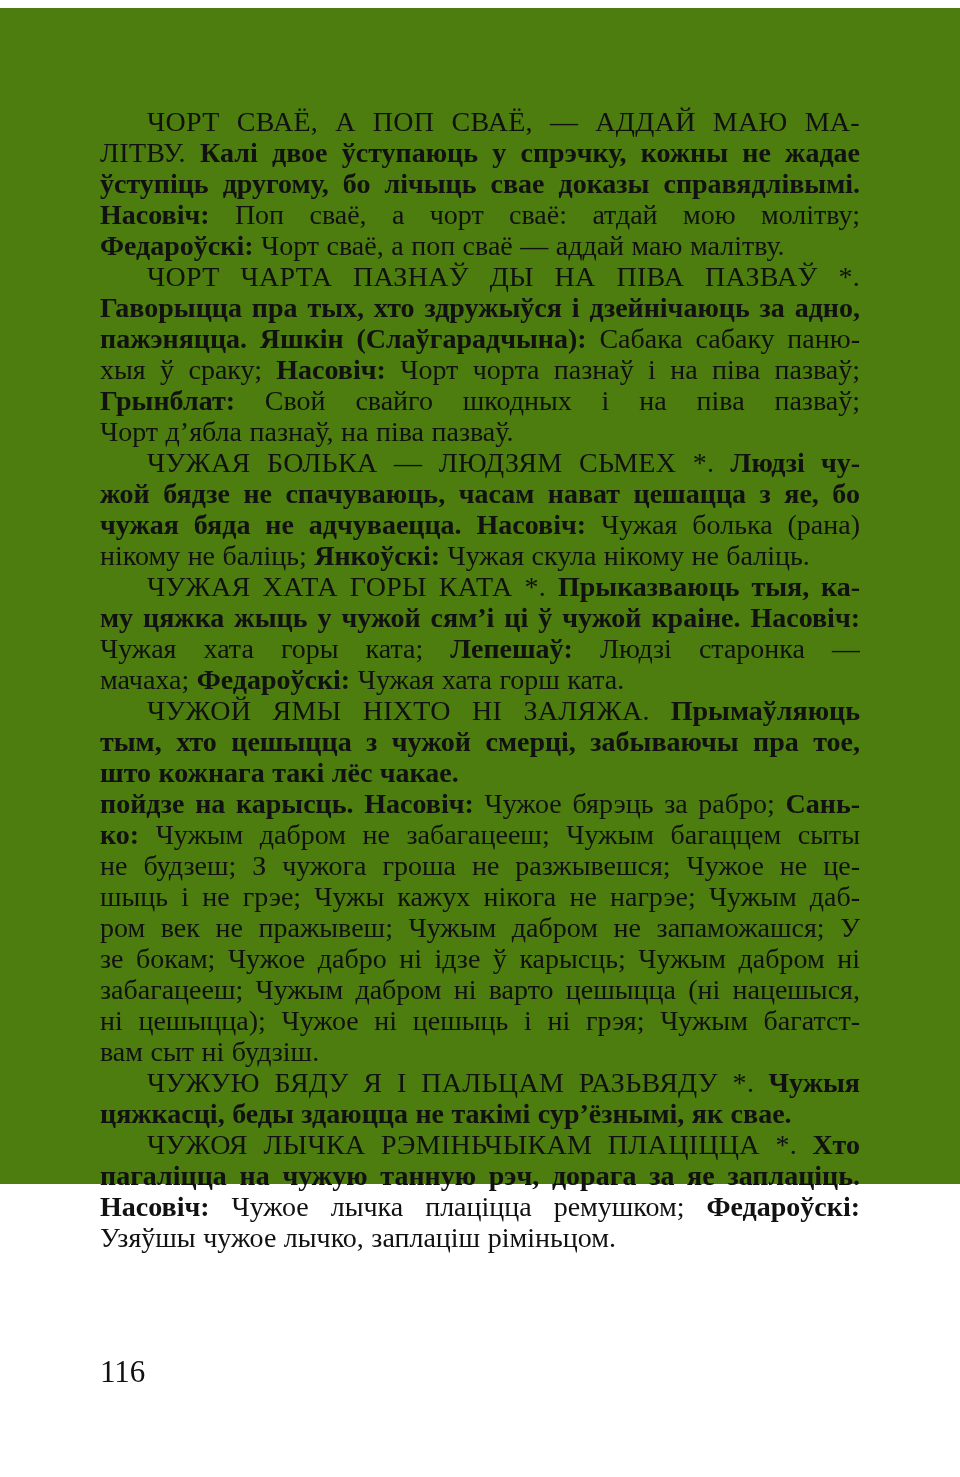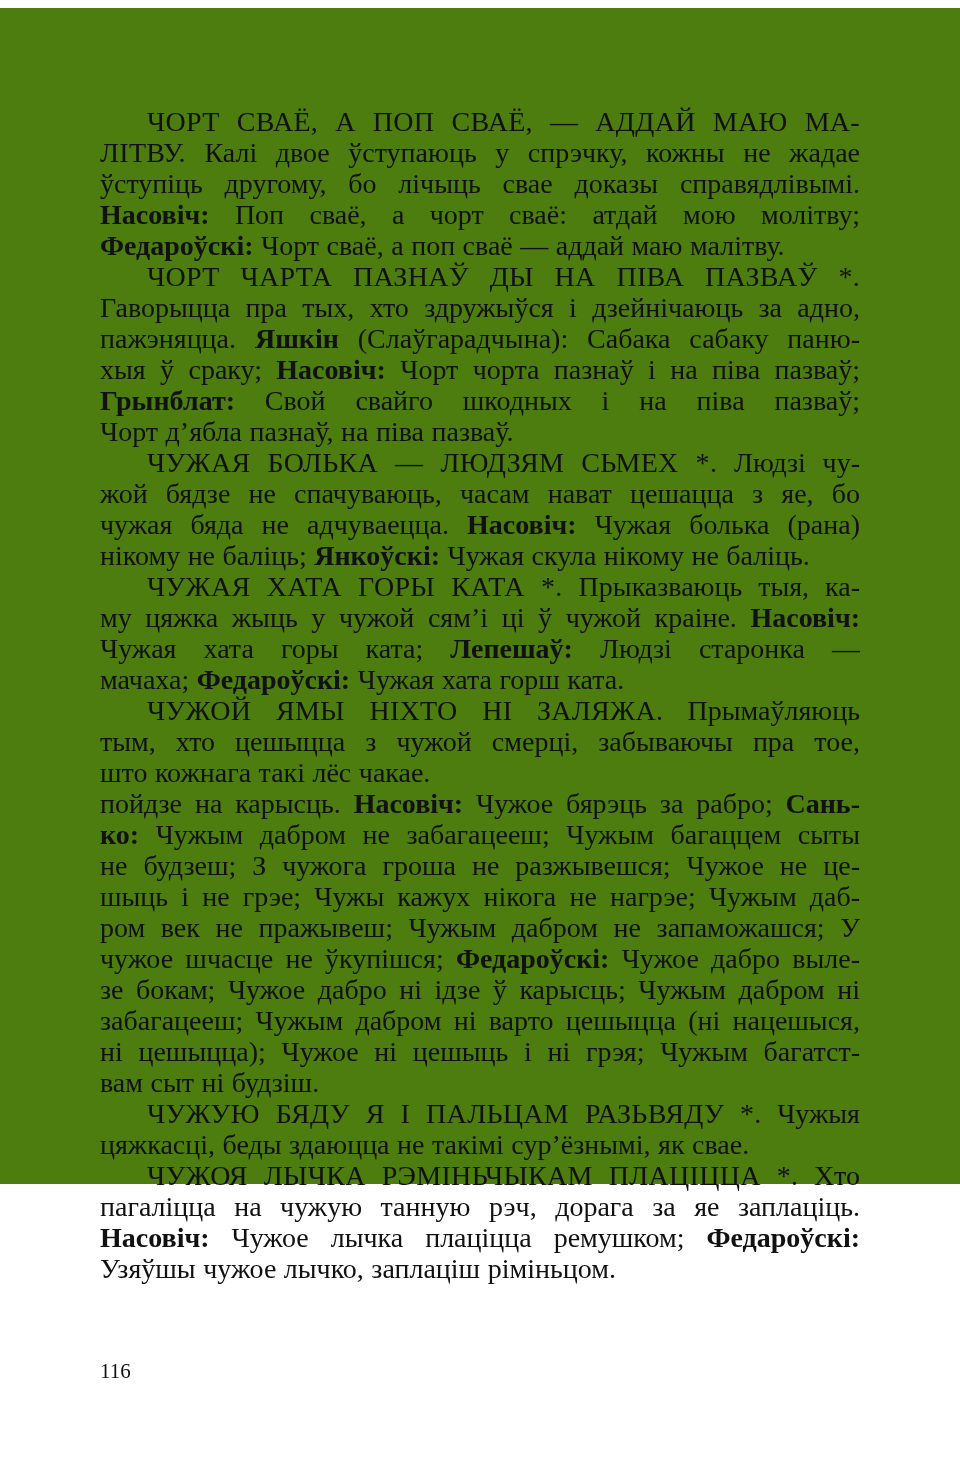--- a/index.html
+++ b/index.html
@@ -48,32 +48,32 @@
     text-indent: 47px;
   }
   .line.last {
     text-align-last: left;
   }
   .run-caps {
     font-weight: 400;
     letter-spacing: 0.3px;
   }
   .run-plain {
-    font-weight: 400;
+    font-weight: 700;
   }
   .run-bold {
     font-weight: 700;
   }
   .run-italic {
   }
   .page-number {
     position: absolute;
     left: 100px;
     top: 1348px;
-    font-size: 21px;
+    font-size: 31px;
     line-height: 31px;
     color: #111111;
   }
 </style>
 </head>
 <body>
 
 <main class="page">
   <div id="text-block" class="text-block">
       <div class="paragraph">
@@ -107,21 +107,20 @@
         <div class="line first"><span class="run-caps">ЧУЖОЙ ЯМЫ НІХТО НІ ЗАЛЯЖА.</span><span class="run-plain"> Прымаўляюць</span></div>
         <div class="line"><span class="run-plain">тым, хто цешыцца з чужой смерці, забываючы пра тое,</span></div>
         <div class="line last"><span class="run-plain">што кожнага такі лёс чакае.</span></div>
       </div>
       <div class="paragraph">
         <div class="line"><span class="run-plain">пойдзе на карысць. </span><span class="run-bold">Насовіч:</span><span class="run-italic"> Чужое бярэць за рабро; </span><span class="run-bold">Сань-</span></div>
         <div class="line"><span class="run-bold">ко:</span><span class="run-italic"> Чужым дабром не забагацееш; Чужым багаццем сыты</span></div>
         <div class="line"><span class="run-italic">не будзеш; З чужога гроша не разжывешся; Чужое не це-</span></div>
         <div class="line"><span class="run-italic">шыць і не грэе; Чужы кажух нікога не нагрэе; Чужым даб-</span></div>
         <div class="line"><span class="run-italic">ром век не пражывеш; Чужым дабром не запаможашся; У</span></div>
-        <div class="line"><span class="run-italic">чужое шчасце не ўкупішся; </span><span class="run-bold">Федароўскі:</span><span class="run-italic"> Чужое дабро выле-</span></div>
         <div class="line"><span class="run-italic">зе бокам; Чужое дабро ні ідзе ў карысць; Чужым дабром ні</span></div>
         <div class="line"><span class="run-italic">забагацееш; Чужым дабром ні варто цешыцца (ні нацешыся,</span></div>
         <div class="line"><span class="run-italic">ні цешыцца); Чужое ні цешыць і ні грэя; Чужым багатст-</span></div>
         <div class="line last"><span class="run-italic">вам сыт ні будзіш.</span></div>
       </div>
       <div class="paragraph">
         <div class="line first"><span class="run-caps">ЧУЖУЮ БЯДУ Я І ПАЛЬЦАМ РАЗЬВЯДУ *.</span><span class="run-plain"> Чужыя</span></div>
         <div class="line last"><span class="run-plain">цяжкасці, беды здаюцца не такімі сур’ёзнымі, як свае.</span></div>
       </div>
       <div class="paragraph">

